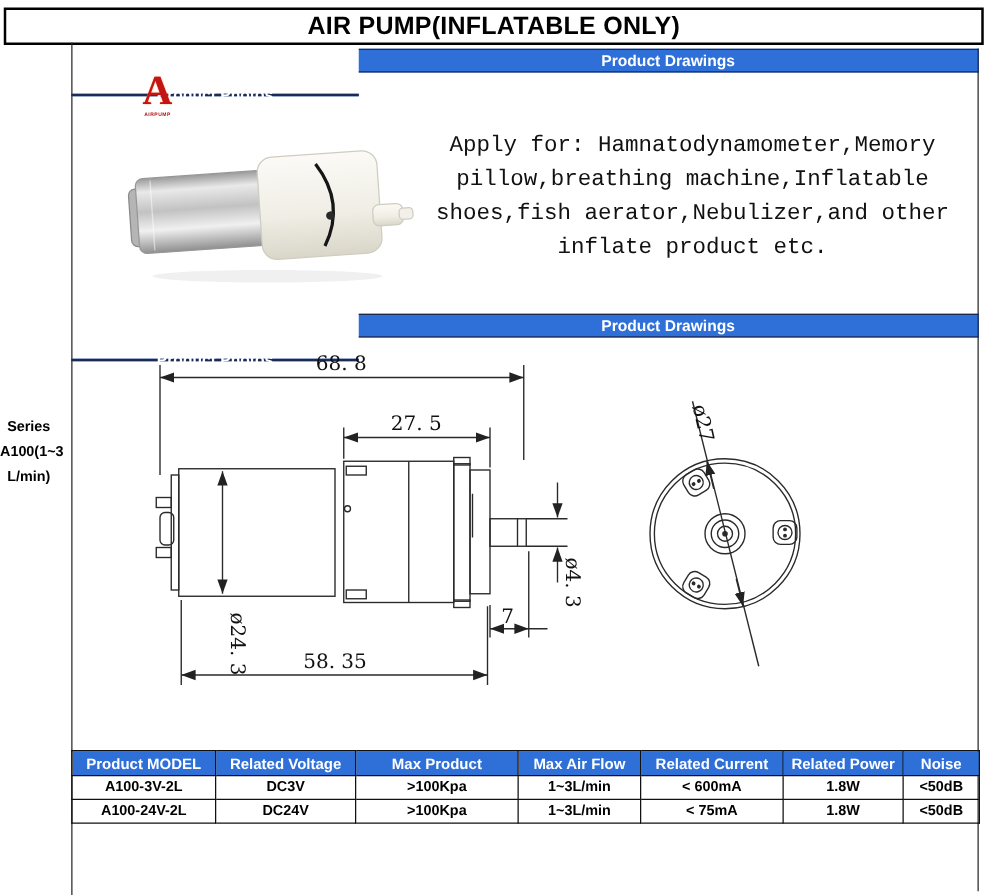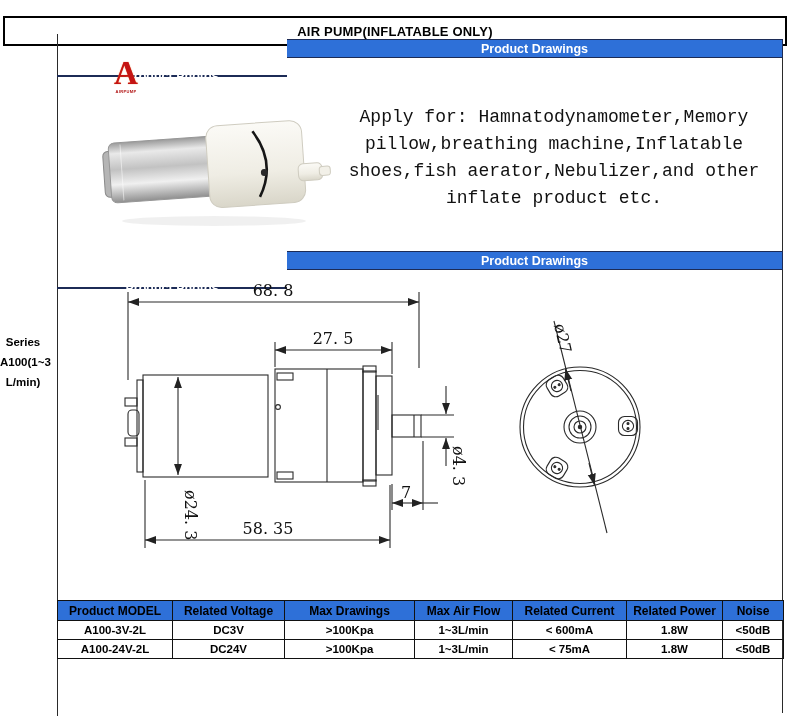--- a/index.html
+++ b/index.html
@@ -1,22 +1,22 @@
 <!DOCTYPE html>
 <html style="--header-blue: #2e70d8;"><head>
 <meta charset="utf-8">
 <style>
   html,body{margin:0;padding:0;background:#fff;}
   #page{position:relative;width:790px;height:716px;background:#fff;overflow:hidden;
         font-family:"Liberation Sans",sans-serif;color:#000;}
 
   
-  #title-bar{position:absolute;left:3px;top:16px;width:780px;height:26px;
+  #title-bar{position:absolute;left:3px;top:6px;width:780px;height:26px;
     border:2px solid #000;display:flex;align-items:center;justify-content:center;
-    font-size:13px;font-weight:bold;letter-spacing:.2px;}
+    font-size:20px;font-weight:bold;letter-spacing:.2px;}
 
   
   .vline{position:absolute;width:0;border-left:1.5px solid #2a2a2a;}
   #vline-left{left:57px;top:34px;height:682px;}
   #vline-right{left:782px;top:39px;height:674px;}
 
   
   #series-label{position:absolute;left:0;top:332px;width:46px;text-align:center;
     font-size:11.5px;font-weight:bold;white-space:pre-line;line-height:1.75;}
 
@@ -43,21 +43,21 @@
 
   
   #drawing-svg{position:absolute;left:57px;top:270px;}
   .dim-text{font-family:"DejaVu Serif",serif;font-size:16px;fill:#111;}
 
   
   #spec-table{position:absolute;left:57px;top:600px;width:726px;
     border-collapse:collapse;table-layout:fixed;}
   #spec-table th,#spec-table td{border:1px solid #111;text-align:center;
     padding:0;overflow:hidden;white-space:nowrap;}
-  #spec-table th{background:var(--header-blue,#2e70d8);color:#000000;
+  #spec-table th{background:var(--header-blue,#2e70d8);color:#ffffff;
     font-size:12px;font-weight:bold;height:19px;}
   #spec-table td{font-size:11.5px;font-weight:bold;height:18px;color:#000;}
 </style>
 </head>
 <body>
 
 <div id="page">
 
   <div id="title-bar">AIR PUMP(INFLATABLE ONLY)</div>
 
@@ -214,21 +214,21 @@
         <col style="width:130px">
       <col style="width:98px">
         <col style="width:114px">
         <col style="width:96px">
         <col style="width:61px">
     </colgroup>
     <thead>
       <tr>
         <th>Product MODEL</th>
         <th>Related Voltage</th>
-        <th>Max Drawings</th>
+        <th>Max Product</th>
         <th>Max Air Flow</th>
         <th>Related Current</th>
         <th>Related Power</th>
         <th>Noise</th>
       </tr>
     </thead>
     <tbody>
       <tr>
         <td>A100-3V-2L</td>
         <td>DC3V</td>

